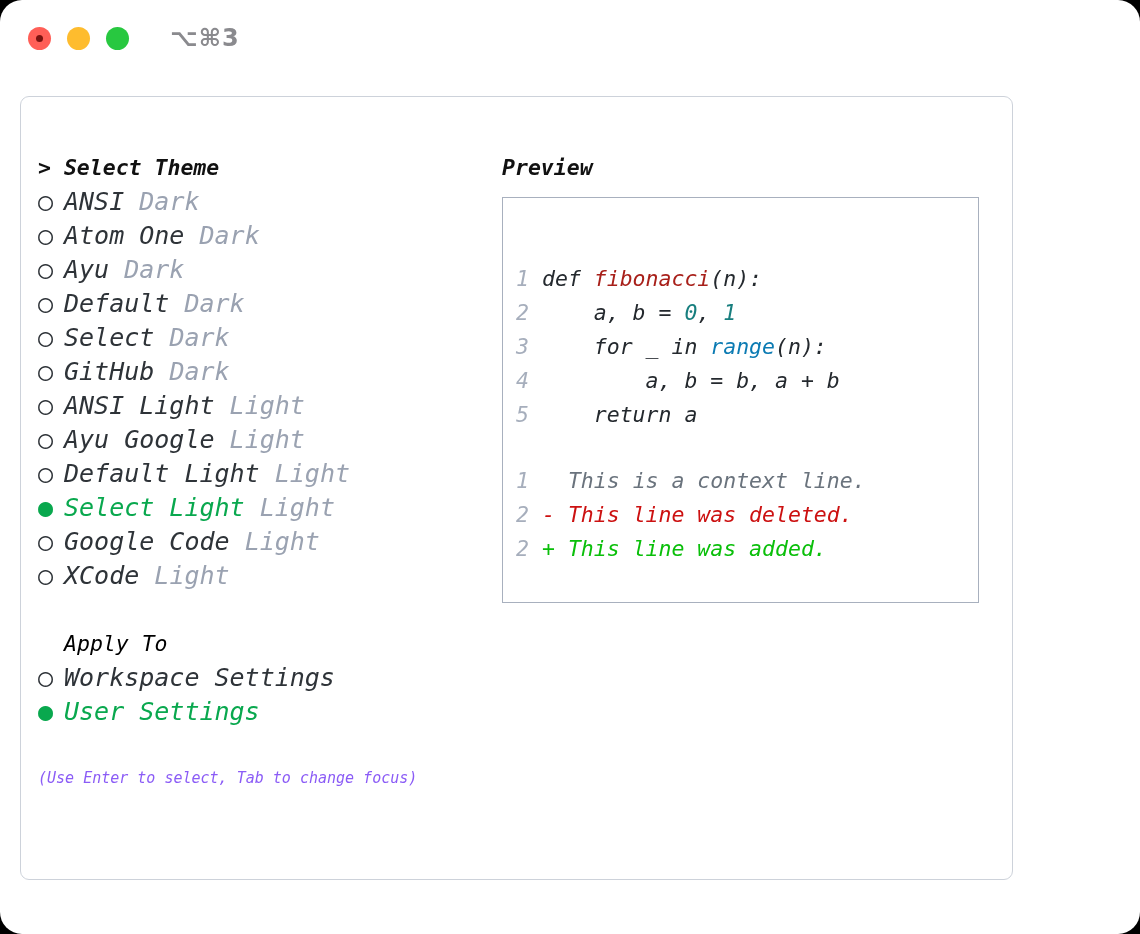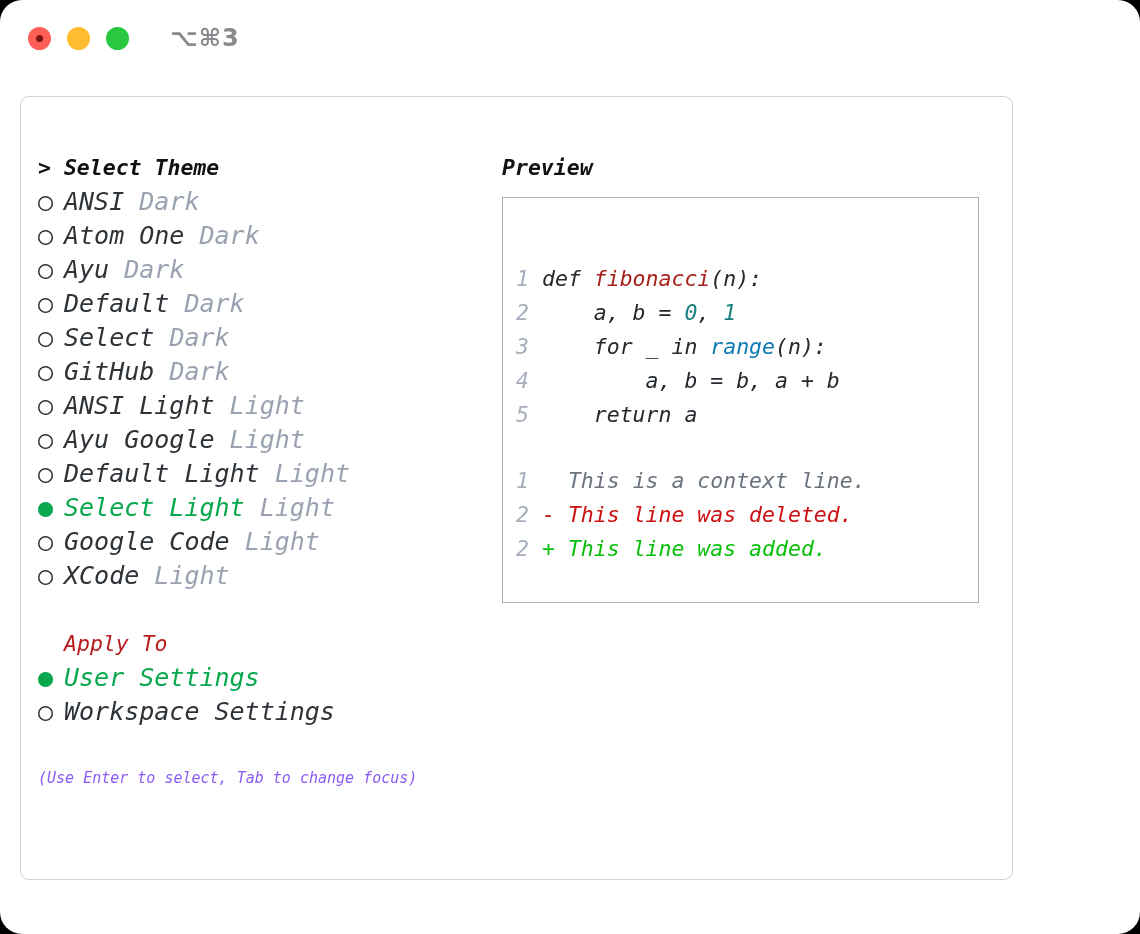--- a/index.html
+++ b/index.html
@@ -110,21 +110,21 @@
   }
   .opt-row.selected .bullet { color: #09A84E; }
   .opt-row.selected .opt-label { color: #09A84E; }
   .opt-label { color: #2E3338; }
   .opt-tag   { color: #9AA2B1; }
 
   .section-header {
     height: 34px;
     line-height: 34px;
     font-size: 21.5px;
-    color: #b91c1c;
+    color: #000000;
     white-space: pre;
     padding-left: 26px;
   }
 
   #spacer-apply { height: 34px; }
   #spacer-hint  { height: 32px; }
 
   #hint {
     font-size: 15px;
     line-height: 34px;
@@ -218,22 +218,22 @@
           <div class="opt-row selected"><span class="bullet">●</span><span class="opt-label">Select Light</span><span> </span><span class="opt-tag">Light</span></div>
           <div class="opt-row"><span class="bullet">○</span><span class="opt-label">Google Code</span><span> </span><span class="opt-tag">Light</span></div>
           <div class="opt-row"><span class="bullet">○</span><span class="opt-label">XCode</span><span> </span><span class="opt-tag">Light</span></div>
         </div>
 
       <div id="spacer-apply"></div>
 
       <div class="section-header">Apply To</div>
 
       <div id="apply-options">
+          <div class="opt-row"><span class="bullet">○</span><span class="opt-label">Workspace Settings</span></div>
           <div class="opt-row selected"><span class="bullet">●</span><span class="opt-label">User Settings</span></div>
-          <div class="opt-row"><span class="bullet">○</span><span class="opt-label">Workspace Settings</span></div>
         </div>
 
       <div id="spacer-hint"></div>
 
       <div id="hint">(Use Enter to select, Tab to change focus)</div>
     </div>
 
     <div id="right-col">
       <div id="preview-title">Preview</div>
 

